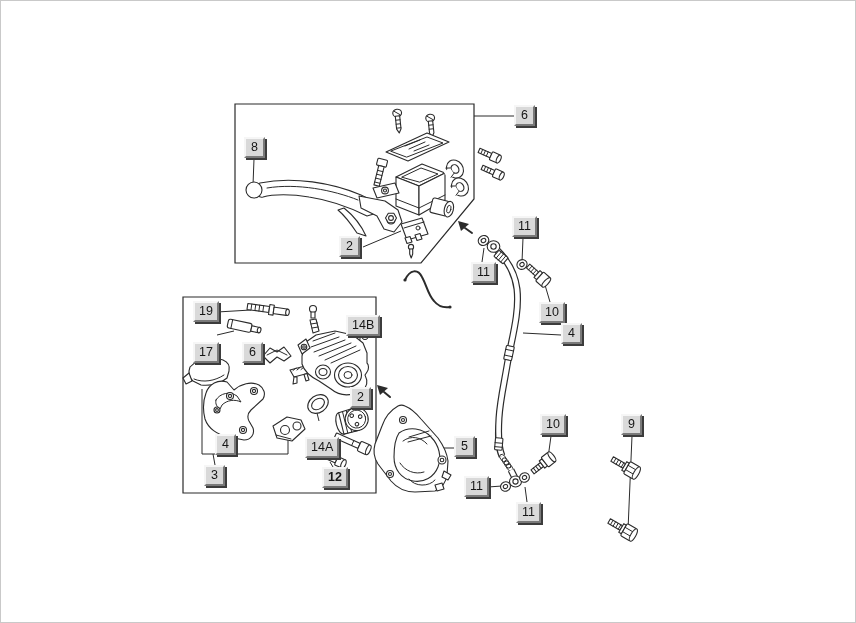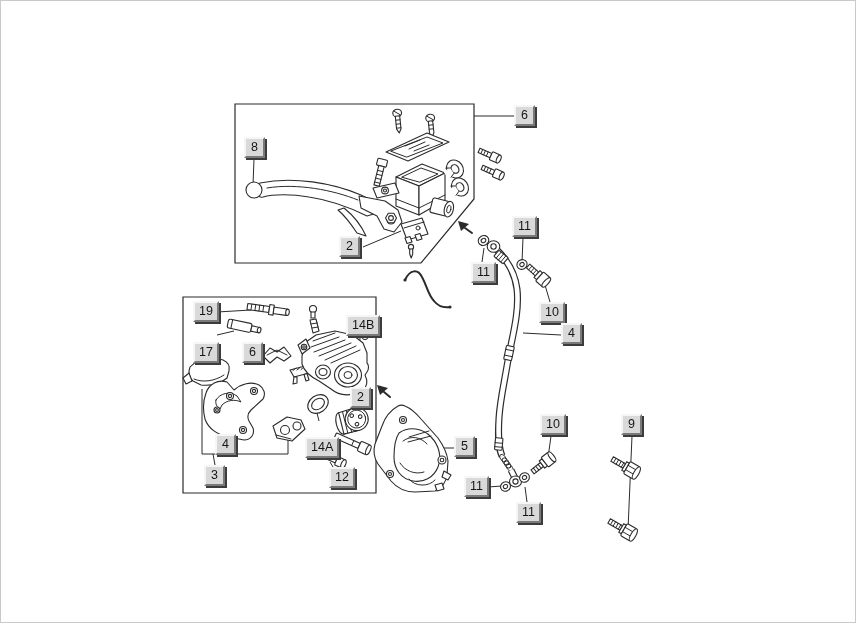--- a/index.html
+++ b/index.html
@@ -381,21 +381,21 @@
       <div class="callout" style="left: 243px; top: 136px;">8</div>
       <div class="callout" style="left: 338px; top: 235px;">2</div>
       <div class="callout" style="left: 192px; top: 300px;">19</div>
       <div class="callout" style="left: 192px; top: 341px;">17</div>
       <div class="callout" style="left: 241px; top: 341px;">6</div>
       <div class="callout" style="left: 345px; top: 314px;">14B</div>
       <div class="callout" style="left: 214px; top: 433px;">4</div>
       <div class="callout" style="left: 203px; top: 464px;">3</div>
       <div class="callout" style="left: 304px; top: 436px;">14A</div>
       <div class="callout" style="left: 349px; top: 386px;">2</div>
-      <div class="callout" style="left: 328px; top: 466px;">12</div>
+      <div class="callout" style="left: 321px; top: 466px; font-weight: bold;">12</div>
       <div class="callout" style="left: 453px; top: 435px;">5</div>
       <div class="callout" style="left: 511px; top: 215px;">11</div>
       <div class="callout" style="left: 470px; top: 261px;">11</div>
       <div class="callout" style="left: 538px; top: 301px;">10</div>
       <div class="callout" style="left: 560px; top: 322px;">4</div>
       <div class="callout" style="left: 539px; top: 413px;">10</div>
       <div class="callout" style="left: 463px; top: 475px;">11</div>
       <div class="callout" style="left: 515px; top: 501px;">11</div>
       <div class="callout" style="left: 620px; top: 413px;">9</div>
     </div>

